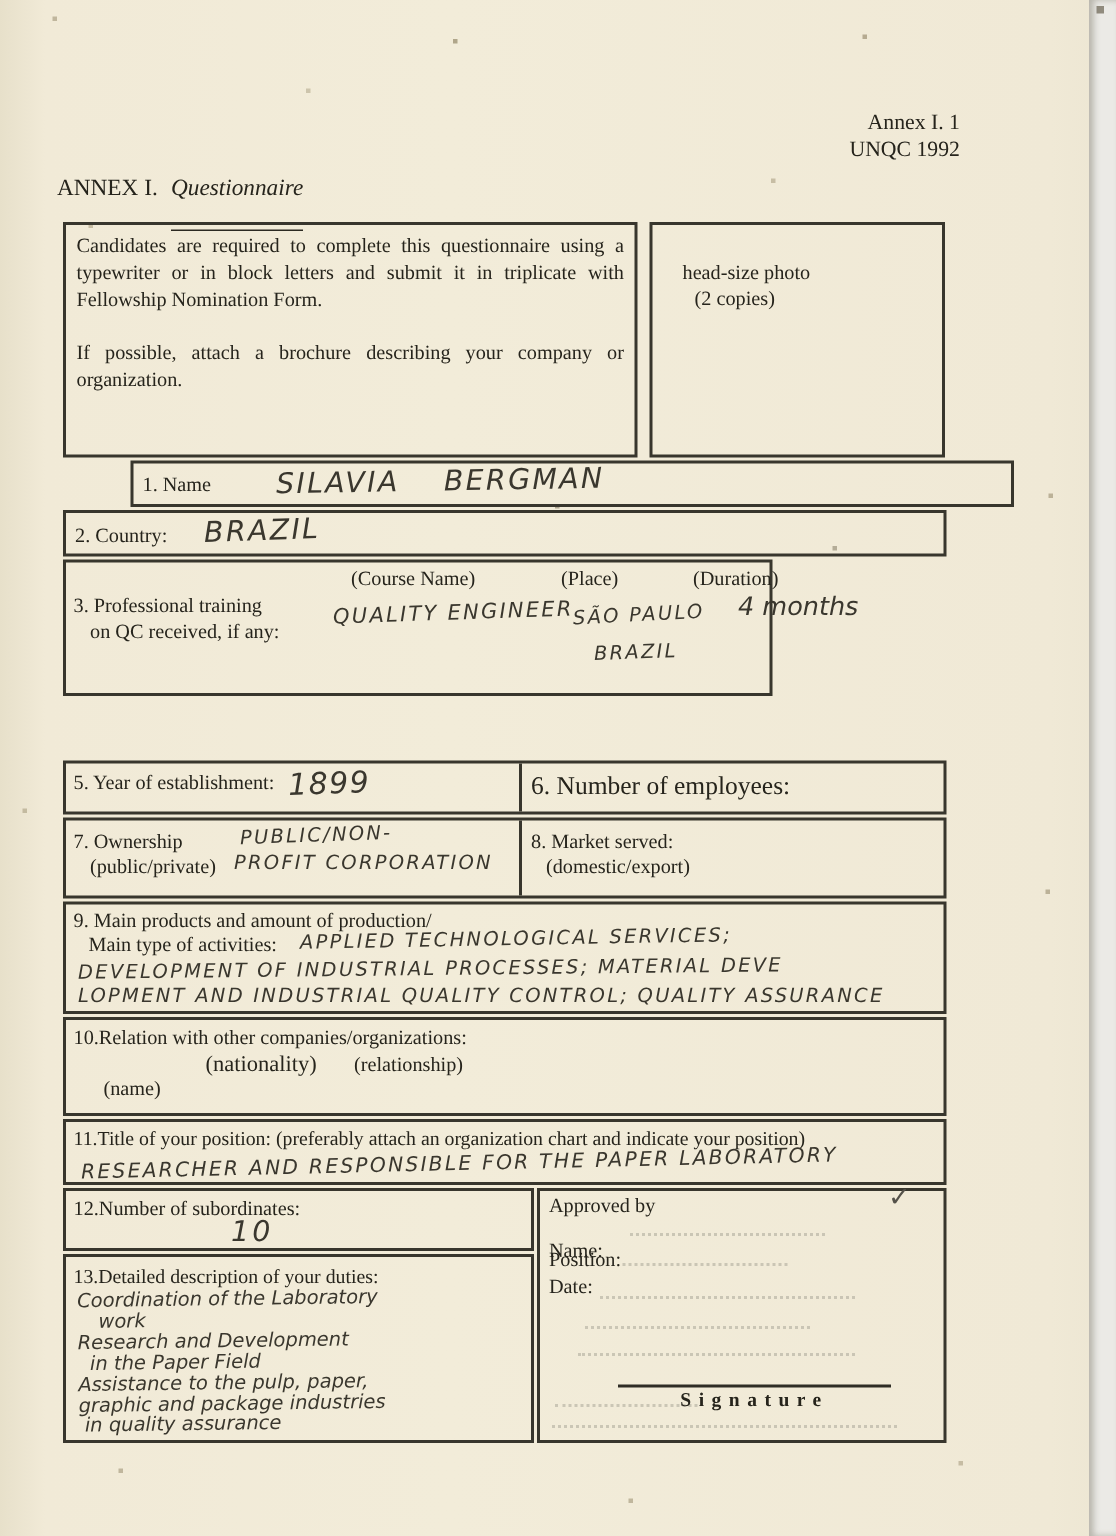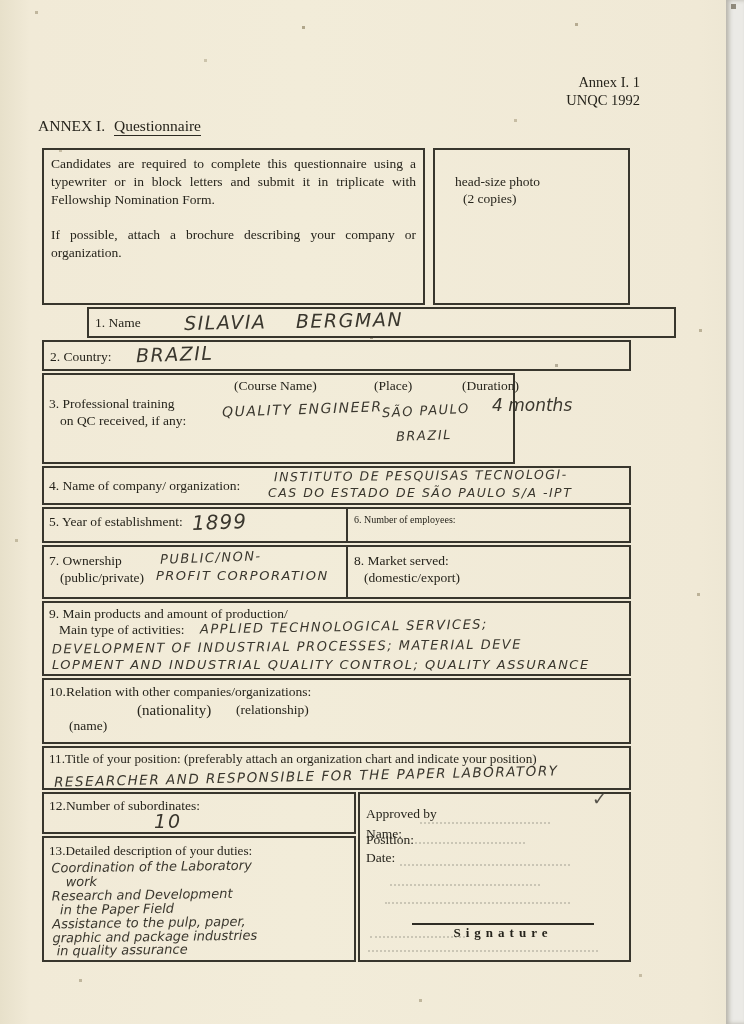--- a/index.html
+++ b/index.html
@@ -9,21 +9,21 @@
     background:linear-gradient(90deg,#e7e0ca 0px,#f1ead7 30px,#f2ecd9 300px,#f0e9d6 700px,#ece6d3 744px);
     font-family:"Liberation Serif",serif;color:#27251d;
   }
   .scan-edge{position:absolute;top:0;right:0;width:18px;height:1024px;background:#ebeae6;box-shadow:inset 3px 0 4px rgba(120,115,100,.45);}
   .box{position:absolute;border:2px solid #38362d;box-sizing:border-box;}
   .typed{font-family:"Liberation Serif",serif;color:#26241c;}
   .hw{font-family:"DejaVu Sans",sans-serif;font-style:italic;color:#3a372e;white-space:nowrap;}
   .hw-caps{letter-spacing:1.5px;}
   .abs{position:absolute;}
   .just{text-align:justify;}
-  .uline{border-bottom:1.5px solid #2c2a22;padding-bottom:1px;}
+  .uline{border-bottom:1.5px solid #2c2a22;padding-bottom:19px;font-style:italic;}
   .ghost{position:absolute;border-top:2px dotted #9d9a8c;opacity:.45;filter:blur(.4px);}
   .sigline{position:absolute;border-top:2px solid #2f2d25;}
   .specks{position:absolute;top:0;left:0;width:1px;height:1px;background:transparent;
     box-shadow:303px 27px 0 1px rgba(110,95,60,.5), 576px 24px 0 1px rgba(110,95,60,.45),
     733px 6px 0 2px rgba(70,60,40,.55), 36px 12px 0 1px rgba(120,105,70,.4),
     60px 150px 0 1px rgba(120,105,70,.35), 515px 120px 0 1px rgba(120,105,70,.35),
     700px 330px 0 1px rgba(110,95,60,.4), 16px 540px 0 1px rgba(120,105,70,.35),
     698px 594px 0 1px rgba(110,95,60,.4), 80px 980px 0 1px rgba(120,105,70,.4),
     420px 1000px 0 1px rgba(120,105,70,.4), 640px 975px 0 1px rgba(120,105,70,.35),
     205px 60px 0 1px rgba(120,105,70,.3), 371px 337px 0 1px rgba(90,80,55,.45),
@@ -71,31 +71,26 @@
     <div class="typed abs" style="left:330px;top:3px;font-size:13.5px;">(Place)</div>
     <div class="typed abs" style="left:418px;top:3px;font-size:13.5px;">(Duration)</div>
     <div class="typed abs" style="left:5px;top:21px;font-size:13.5px;">3. Professional training</div>
     <div class="typed abs" style="left:16px;top:38px;font-size:13.5px;">on QC received, if any:</div>
     <div class="hw hw-caps abs" style="left:178px;top:26px;font-size:14px;transform:rotate(-2deg);">QUALITY ENGINEER</div>
     <div class="hw hw-caps abs" style="left:338px;top:28px;font-size:13px;transform:rotate(-3deg);">SÃO PAULO</div>
     <div class="hw abs" style="left:448px;top:20px;font-size:17px;">4 months</div>
     <div class="hw hw-caps abs" style="left:352px;top:53px;font-size:13px;transform:rotate(-2deg);">BRAZIL</div>
   </div>
 
-  <div class="box" style="left:42px;top:466px;width:589px;height:39px;">
-    <div class="typed abs" style="left:5px;top:10px;font-size:13.5px;">4. Name of company/ organization:</div>
-    <div class="hw hw-caps abs" style="left:230px;top:0px;font-size:12.5px;transform:rotate(-.5deg);">INSTITUTO DE PESQUISAS TECNOLOGI-</div>
-    <div class="hw hw-caps abs" style="left:224px;top:17px;font-size:12.5px;">CAS DO ESTADO DE SÃO PAULO S/A -IPT</div>
-  </div>
 
   <div class="box" style="left:42px;top:507px;width:589px;height:36px;">
     <div class="abs" style="left:302px;top:0;width:2px;height:32px;background:#38362d;"></div>
     <div class="typed abs" style="left:5px;top:5px;font-size:13.5px;">5. Year of establishment:</div>
     <div class="hw abs" style="left:148px;top:1px;font-size:20px;letter-spacing:1px;transform:rotate(-2deg);">1899</div>
-    <div class="typed abs" style="left:310px;top:5px;font-size:10px;">6. Number of employees:</div>
+    <div class="typed abs" style="left:310px;top:5px;font-size:17px;">6. Number of employees:</div>
   </div>
 
   <div class="box" style="left:42px;top:545px;width:589px;height:54px;">
     <div class="abs" style="left:302px;top:0;width:2px;height:50px;background:#38362d;"></div>
     <div class="typed abs" style="left:5px;top:6px;font-size:13.5px;">7. Ownership</div>
     <div class="typed abs" style="left:16px;top:23px;font-size:13.5px;">(public/private)</div>
     <div class="hw hw-caps abs" style="left:116px;top:3px;font-size:13px;transform:rotate(-2deg);">PUBLIC/NON-</div>
     <div class="hw hw-caps abs" style="left:112px;top:21px;font-size:13px;">PROFIT CORPORATION</div>
     <div class="typed abs" style="left:310px;top:6px;font-size:13.5px;">8. Market served:</div>
     <div class="typed abs" style="left:320px;top:23px;font-size:13.5px;">(domestic/export)</div>
@@ -133,21 +128,21 @@
       <div style="margin-left:14px;">work</div>
       <div>Research and Development</div>
       <div style="margin-left:8px;">in the Paper Field</div>
       <div>Assistance to the pulp, paper,</div>
       <div>graphic and package industries</div>
       <div style="margin-left:4px;">in quality assurance</div>
     </div>
   </div>
 
   <div class="box" style="left:358px;top:792px;width:273px;height:170px;">
-    <div class="typed abs" style="left:6px;top:12px;font-size:13.5px;">Approved by</div>
+    <div class="typed abs" style="left:6px;top:2px;font-size:13.5px;">Approved by</div>
     <div class="typed abs" style="left:6px;top:20px;font-size:13.5px;margin-top:12px;">Name:</div>
     <div class="typed abs" style="left:6px;top:38px;font-size:13.5px;">Position:</div>
     <div class="typed abs" style="left:6px;top:56px;font-size:13.5px;">Date:</div>
     <span class="hw abs" style="left:232px;top:-6px;font-size:18px;color:#55524a;">✓</span>
 
     <div class="ghost" style="left:60px;top:28px;width:130px;"></div>
     <div class="ghost" style="left:55px;top:48px;width:110px;"></div>
     <div class="ghost" style="left:40px;top:70px;width:170px;"></div>
     <div class="ghost" style="left:30px;top:90px;width:150px;"></div>
     <div class="ghost" style="left:25px;top:108px;width:185px;"></div>

